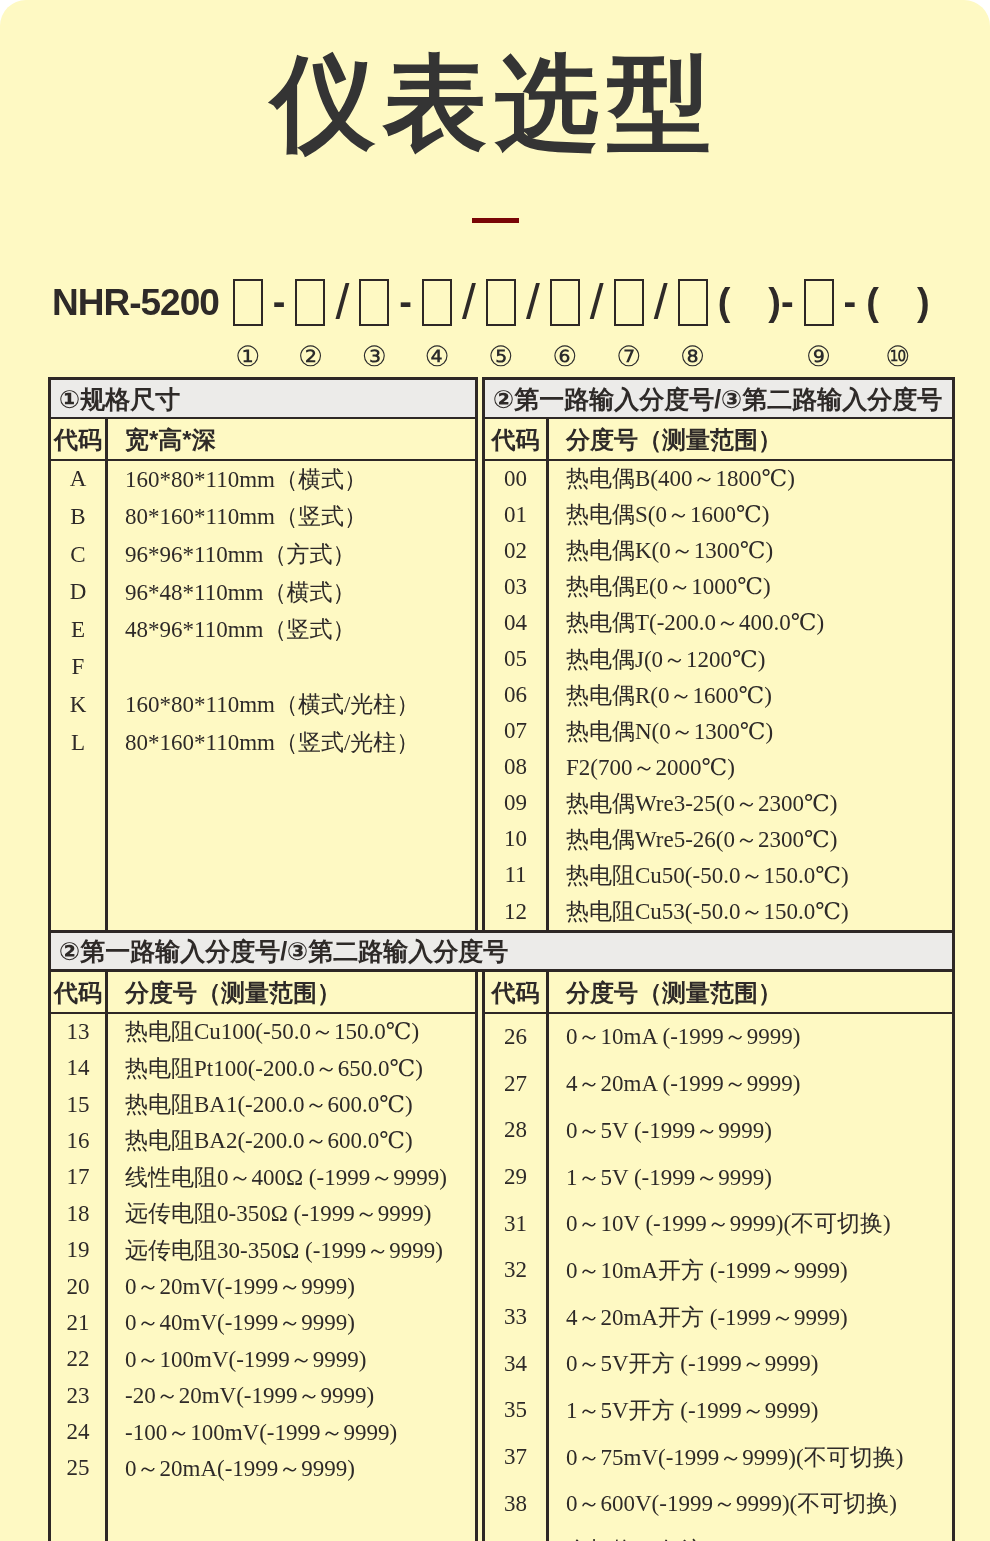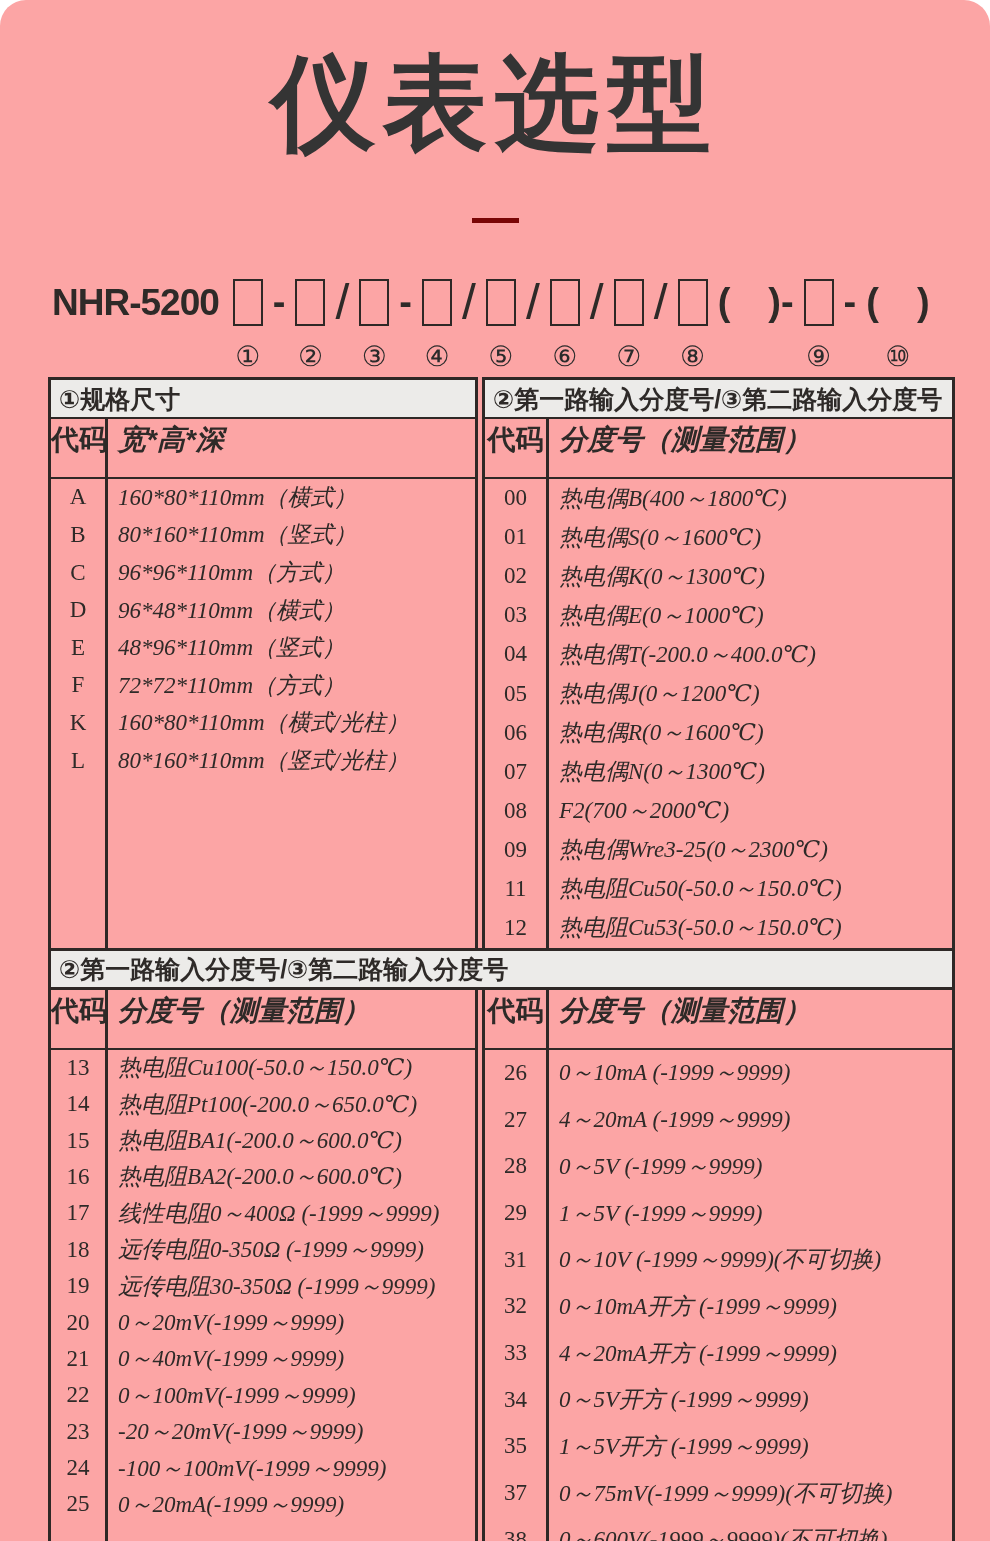--- a/index.html
+++ b/index.html
@@ -1,18 +1,18 @@
 <!DOCTYPE html>
 <html><head>
 <meta charset="utf-8">
 <style>
   * { margin:0; padding:0; box-sizing:border-box; }
   html,body { width:990px; height:1541px; overflow:hidden; background:#ffffff;
     font-family:"Liberation Sans","DejaVu Sans",sans-serif; color:#2e2a28; }
-  .card { width:100%; height:100%; background:#fca5a5; border-radius:26px 26px 0 0; overflow:hidden; }
+  .card { width:100%; height:100%; background:#fef9c3; border-radius:26px 26px 0 0; overflow:hidden; }
 
   
   .title { padding-top:44px; text-align:center; font-size:104px; font-weight:900;
     letter-spacing:8px; line-height:1.15; color:#343434; white-space:nowrap; }
   .dash { width:47px; height:5px; background:#790606; margin:54px auto 0; }
 
   
   .model { display:flex; align-items:flex-start; column-gap:10px; padding-left:52px; margin-top:56px; }
   .slot { display:flex; flex-direction:column; align-items:center; }
   .prefix { font-size:37px; font-weight:700; line-height:48px; letter-spacing:-1px; margin-right:4px; color:#2e2a28; }
@@ -23,25 +23,25 @@
     font-family:"Liberation Serif","DejaVu Serif",serif; color:#2b2b2b; }
 
   
   .sheet { margin:2px 35px 0 48px; }
   .section { display:flex; }
   .t-left { width:430px; margin-right:4px; --cw:54px; }
   .t-right { flex:1; --cw:61px; }
   .tbl { border:3px solid #2e2826; }
   .thead { height:39px; line-height:39px; border-bottom:2.5px solid #2e2826; background:#ecebe9;
     font-weight:700; font-size:25px; padding-left:8px; white-space:nowrap; }
-  .cols { display:flex; height:60px; line-height:42px; border-bottom:2.5px solid #2e2826;
-    font-weight:700; font-size:28px; position:relative; white-space:nowrap; }
+  .cols { display:flex; height:42px; line-height:42px; border-bottom:2.5px solid #2e2826;
+    font-weight:700; font-size:24px; position:relative; white-space:nowrap; }
   .vline::after { content:""; position:absolute; top:0; bottom:0; left:var(--cw); width:2.5px; background:#2e2826; }
   .c.code { width:var(--cw); flex:none; text-align:center; }
-  .c.main { flex:1; padding-left:13px;font-style:italic; }
+  .c.main { flex:1; padding-left:20px; }
   .tbody { position:relative; }
   .sec1 .tbody { height:469px; }
   .sec2 .tbody { height:607px; }
   .rows-flex { display:flex; flex-direction:column; }
   .rows-flex .trow { flex:1; }
   .sec1 .rows-fixed .trow { height:37.6px; }
   .sec2 .rows-fixed .trow { height:36.4px; }
   .trow { display:flex; font-family:"Liberation Serif","DejaVu Serif",serif; font-size:23px; white-space:nowrap; }
   .trow .c { display:flex; align-items:center; }
   .trow .c.code { justify-content:center; }
@@ -162,21 +162,20 @@
             <div class="trow">
               <div class="c code">D</div>
               <div class="c main">96*48*110mm（横式）</div>
             </div>
             <div class="trow">
               <div class="c code">E</div>
               <div class="c main">48*96*110mm（竖式）</div>
             </div>
             <div class="trow">
               <div class="c code">F</div>
-              <div class="c main">72*72*110mm（方式）</div>
             </div>
             <div class="trow">
               <div class="c code">K</div>
               <div class="c main">160*80*110mm（横式/光柱）</div>
             </div>
             <div class="trow">
               <div class="c code">L</div>
               <div class="c main">80*160*110mm（竖式/光柱）</div>
             </div>
           </div>
@@ -222,20 +221,24 @@
               <div class="c code">07</div>
               <div class="c main">热电偶N(0～1300℃)</div>
             </div>
             <div class="trow">
               <div class="c code">08</div>
               <div class="c main">F2(700～2000℃)</div>
             </div>
             <div class="trow">
               <div class="c code">09</div>
               <div class="c main">热电偶Wre3-25(0～2300℃)</div>
+            </div>
+            <div class="trow">
+              <div class="c code">10</div>
+              <div class="c main">热电偶Wre5-26(0～2300℃)</div>
             </div>
             <div class="trow">
               <div class="c code">11</div>
               <div class="c main">热电阻Cu50(-50.0～150.0℃)</div>
             </div>
             <div class="trow">
               <div class="c code">12</div>
               <div class="c main">热电阻Cu53(-50.0～150.0℃)</div>
             </div>
           </div>

